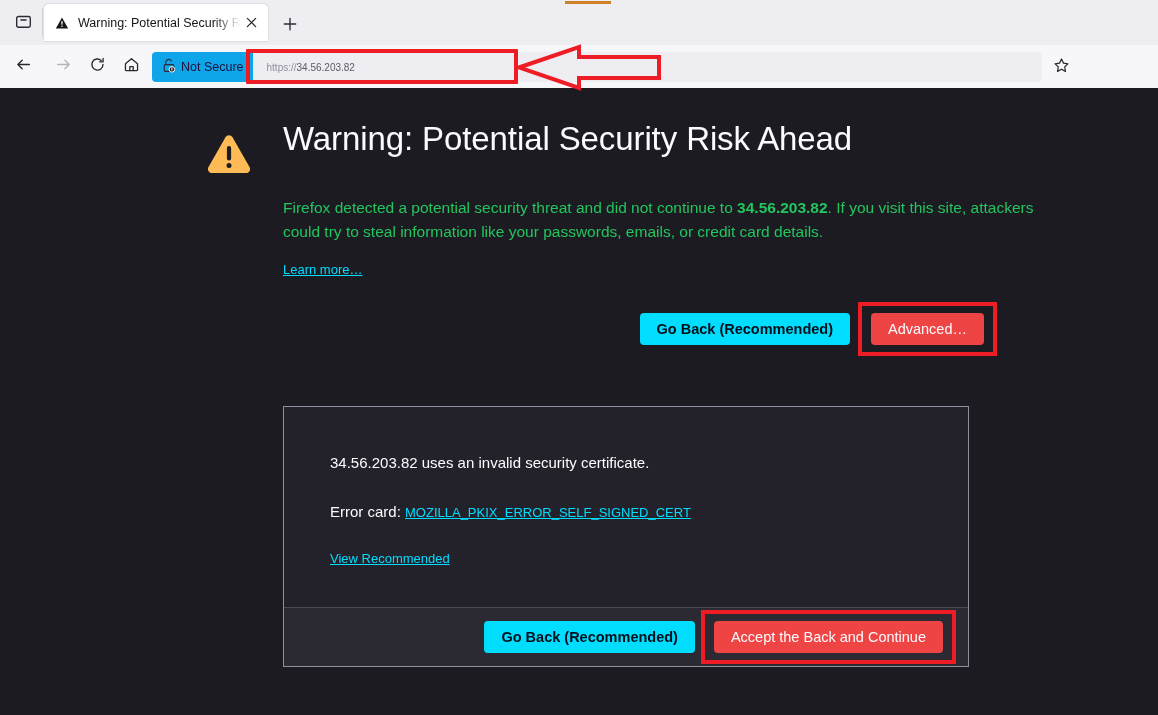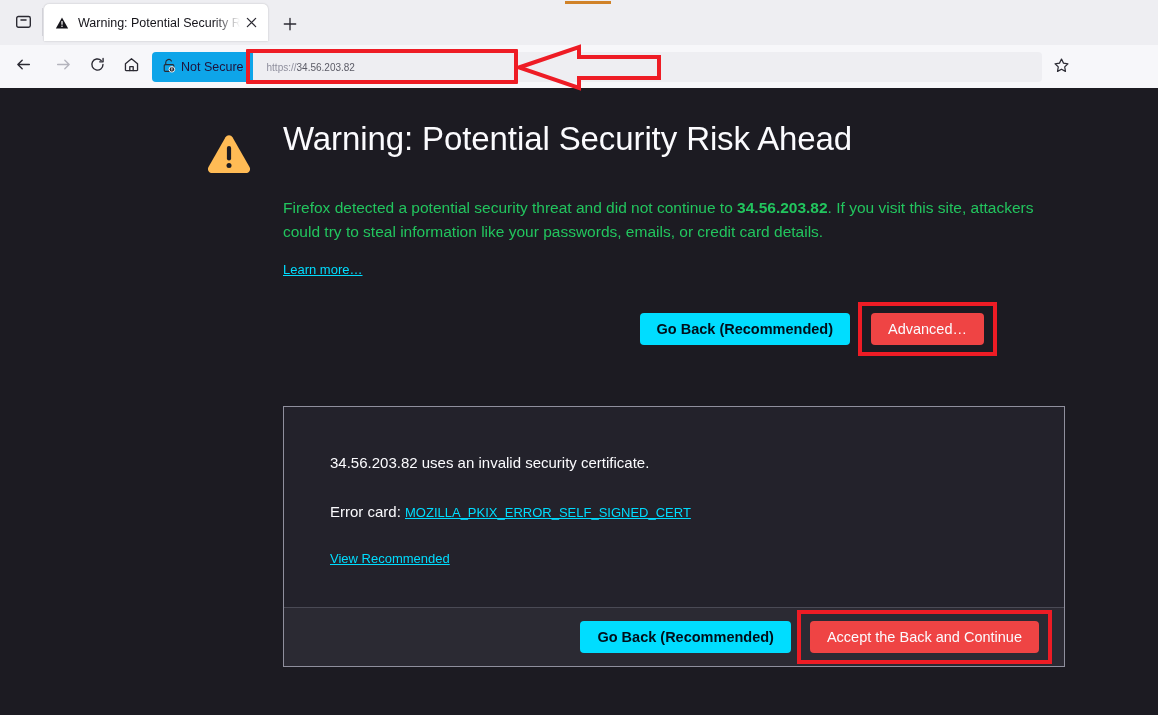--- a/index.html
+++ b/index.html
@@ -280,21 +280,21 @@
     display: inline-flex;
     padding: 7px 9px;
     border: 4px solid #ee1c25;
     box-sizing: border-box;
   }
 
   
   .adv-panel {
     margin-left: 78px;
     margin-top: 50px;
-    width: 782px;
+    width: 686px;
     border: 1px solid #8f8f9d;
     background: #23222b;
     box-sizing: border-box;
   }
   .adv-body {
     padding: 45px 46px 40px 46px;
   }
   .adv-line {
     margin: 0 0 28px 0;
     font-size: 15px;

